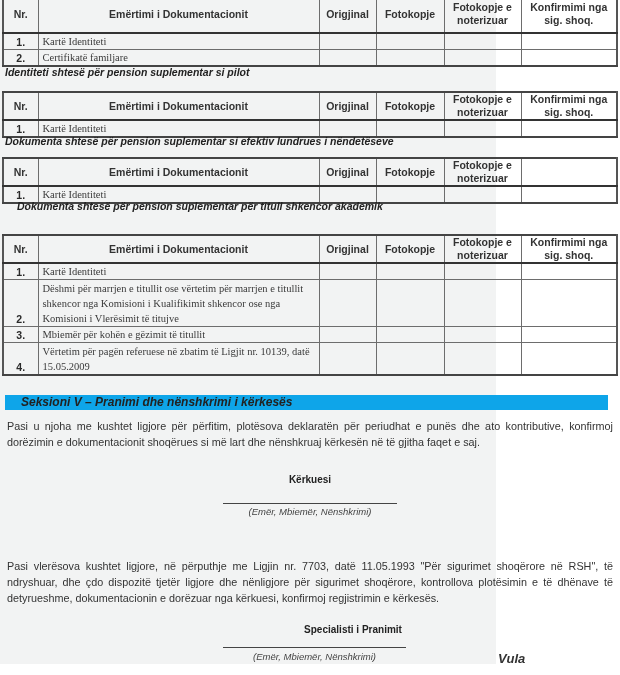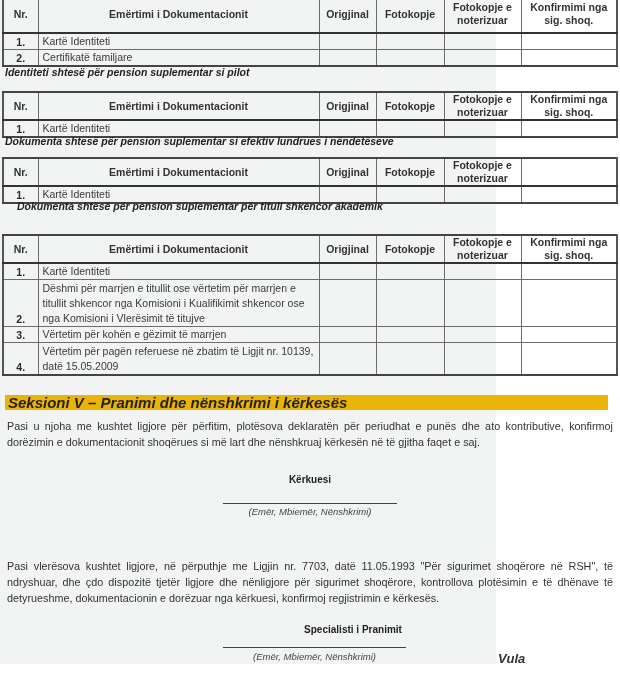--- a/index.html
+++ b/index.html
@@ -33,34 +33,34 @@
   }
   table.doc th {
     font-weight: bold; text-align: center; line-height: 13px;
     color: #333;
     border-bottom: 2px solid #333;
     border-top: 2px solid #444;
   }
   table.doc tr.hdr { height: 26px; }
   table.doc tr.row { height: 16px; }
   table.doc td.nr { text-align: center; font-weight: bold; vertical-align: bottom; padding-bottom: 1px; }
-  table.doc td.name { line-height: 15px; color: #3a3a3a; vertical-align: bottom; padding-bottom: 0; }
+  table.doc td.name { line-height: 15px; color: #3a3a3a; vertical-align: bottom; padding-bottom: 0; font-family: Liberation Serif, serif; }
   table.doc tr:last-child td { border-bottom: 2px solid #444; }
   table.doc tr td:first-child, table.doc tr th:first-child { border-left: 2px solid #555; }
   table.doc tr td:last-child, table.doc tr th:last-child { border-right: 2px solid #555; }
   .caption {
     position: absolute; left: 5px;
     font-size: 10.5px; font-weight: bold; font-style: italic;
     color: #222;
   }
   .section-bar {
     position: absolute; left: 5px; top: 395px; width: 603px; height: 15px;
-    background: #eab308;
-    font-size: 15px; font-weight: bold; font-style: italic;
-    line-height: 15px; padding-left: 3px; box-sizing: border-box;
+    background: #0ea5e9;
+    font-size: 12px; font-weight: bold; font-style: italic;
+    line-height: 15px; padding-left: 16px; box-sizing: border-box;
     color: #222;
   }
   .para {
     position: absolute; left: 7px; width: 606px;
     font-size: 10.8px; line-height: 16px; color: #333;
     text-align: justify;
   }
   .sig-title {
     position: absolute; width: 620px; left: 0; text-align: center;
     font-size: 10px; font-weight: bold; color: #222;
@@ -209,21 +209,21 @@
     <tr class="row" style="height:47px;">
       <td class="nr">2.</td>
       <td class="name">Dëshmi për marrjen e titullit ose vërtetim për marrjen e titullit shkencor nga Komisioni i Kualifikimit shkencor ose nga Komisioni i Vlerësimit të titujve</td>
       <td></td>
       <td></td>
       <td></td>
       <td></td>
     </tr>
     <tr class="row">
       <td class="nr">3.</td>
-      <td class="name">Vërtetim për kohën e gëzimit të marrjen</td>
+      <td class="name">Mbiemër për kohën e gëzimit të titullit</td>
       <td></td>
       <td></td>
       <td></td>
       <td></td>
     </tr>
     <tr class="row" style="height:32px;">
       <td class="nr">4.</td>
       <td class="name">Vërtetim për pagën referuese në zbatim të Ligjit nr. 10139, datë 15.05.2009</td>
       <td></td>
       <td></td>

